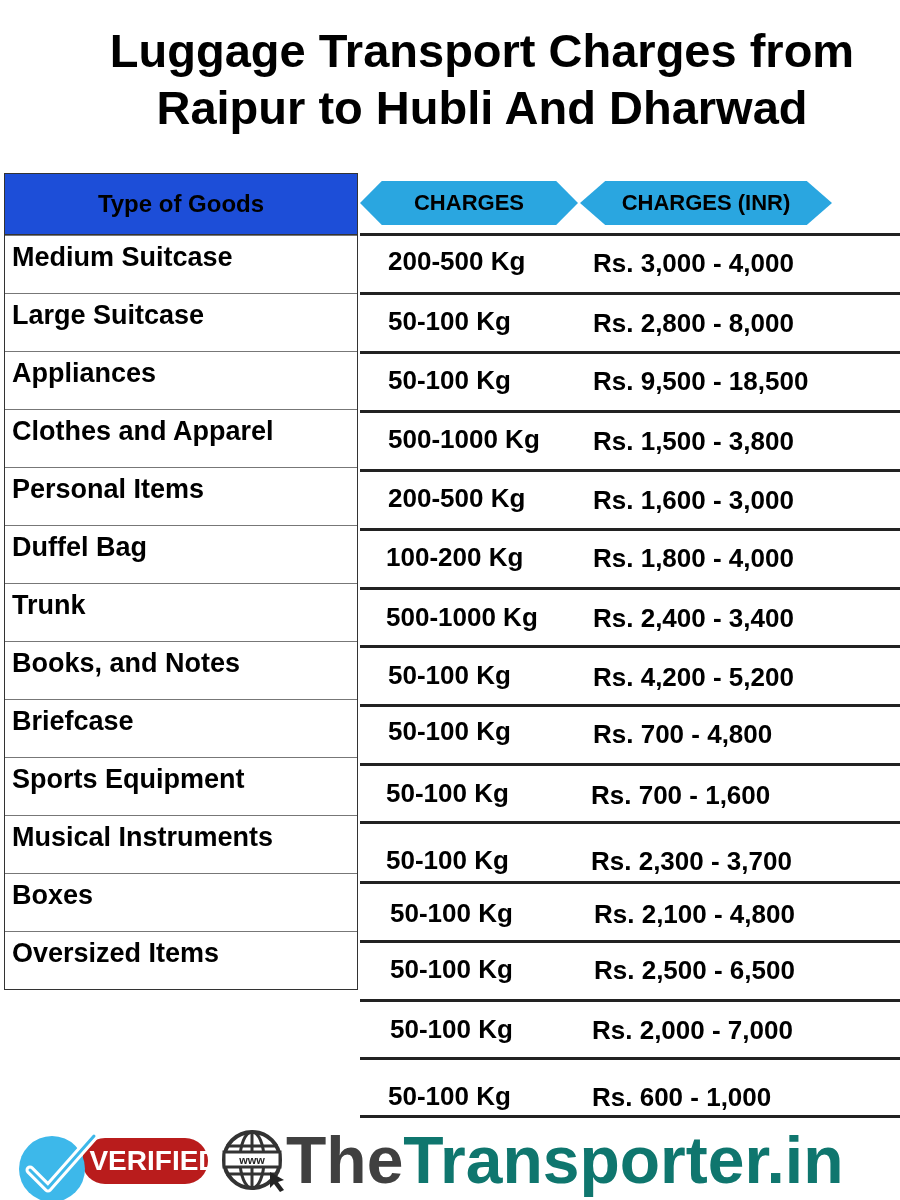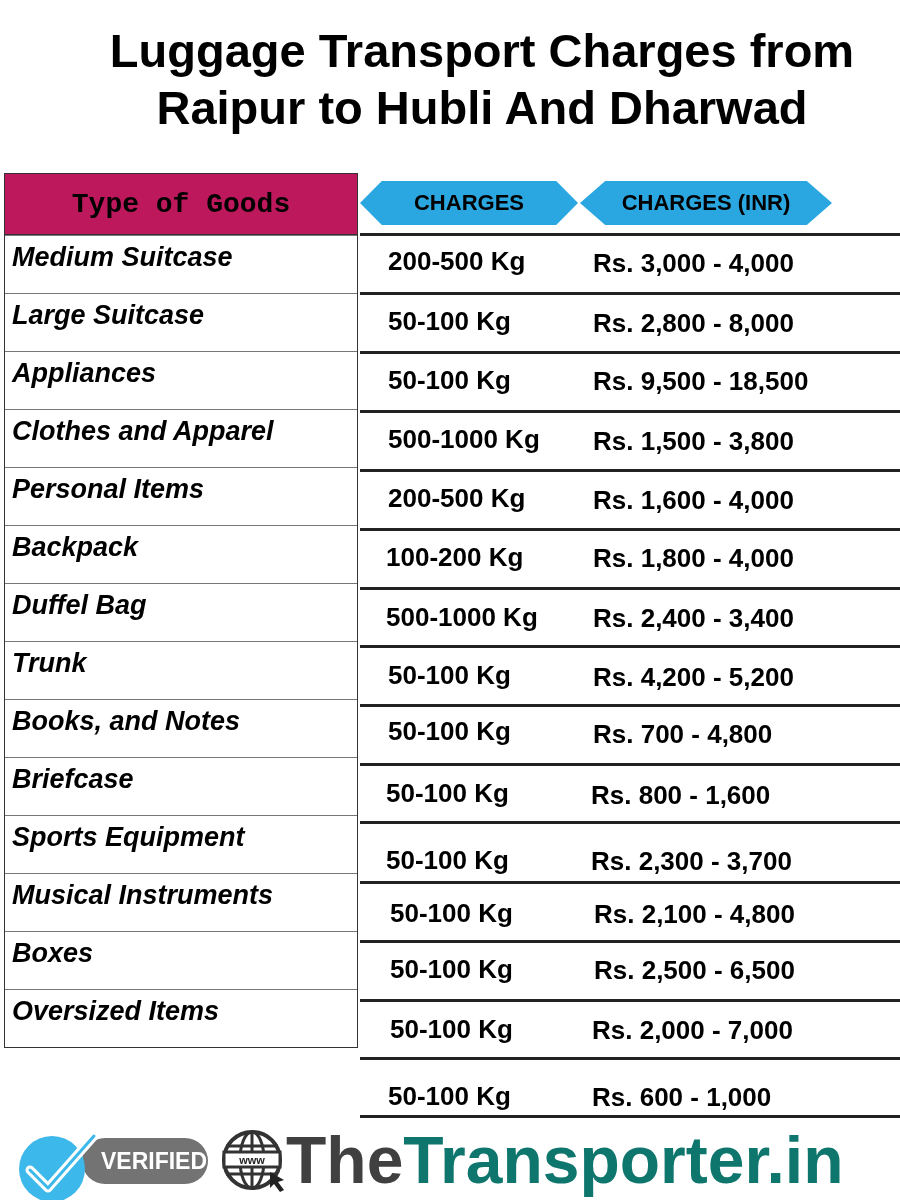--- a/index.html
+++ b/index.html
@@ -1,50 +1,49 @@
 <!DOCTYPE html>
 <html><head>
 <meta charset="utf-8">
 <style>
   html,body{margin:0;padding:0;background:#fff;}
   body{width:900px;height:1200px;position:relative;overflow:hidden;font-family:"Liberation Sans",sans-serif;color:#000;}
   .title{position:absolute;left:0;top:22px;width:900px;text-align:center;font-weight:bold;font-size:47px;line-height:57px;padding-left:32px;}
   .goods{position:absolute;left:4px;top:173px;width:352px;border:1px solid #333;}
-  .goods .hdr{height:60px;background:#be185d;border-bottom:1px solid #333;display:flex;align-items:center;justify-content:center;font-weight:bold;font-size:28px;font-family:Liberation Mono, monospace;}
-  .goods .cell{height:58px;border-top:1px solid #777;box-sizing:border-box;padding:6px 0 0 7px;font-weight:bold;font-size:27px;font-style:italic;}
+  .goods .hdr{height:60px;background:#1d4ed8;border-bottom:1px solid #333;display:flex;align-items:center;justify-content:center;font-weight:bold;font-size:24px;}
+  .goods .cell{height:58px;border-top:1px solid #777;box-sizing:border-box;padding:6px 0 0 7px;font-weight:bold;font-size:27px;}
   .goods .cell:first-of-type{border-top:none;}
   .hex{position:absolute;top:181px;height:44px;background:#2aa6e0;clip-path:polygon(10% 0,90% 0,100% 50%,90% 100%,10% 100%,0 50%);display:flex;align-items:center;justify-content:center;font-weight:bold;font-size:22px;}
   .hex.w{left:360px;width:218px;}
   .hex.c{left:580px;width:252px;}
   .rline{position:absolute;left:360px;width:540px;height:3px;background:#222;}
   .rtext{position:absolute;font-weight:bold;font-size:26px;white-space:nowrap;}
   .footer{position:absolute;top:1118px;left:0;width:900px;height:82px;}
   .verified{position:absolute;left:16px;top:14px;}
-  .vpill{position:absolute;left:82px;top:20px;width:126px;height:46px;background:#737373;border-radius:23px;color:#fff;font-weight:bold;font-size:23px;display:flex;align-items:center;justify-content:center;padding-left:18px;box-sizing:border-box;}
+  .vpill{position:absolute;left:82px;top:20px;width:126px;height:46px;background:#b91c1c;border-radius:23px;color:#fff;font-weight:bold;font-size:28px;display:flex;align-items:center;justify-content:center;padding-left:18px;box-sizing:border-box;}
   .globe{position:absolute;left:220px;top:10px;}
   .brand{position:absolute;left:286px;top:2px;font-weight:bold;font-size:66px;line-height:80px;white-space:nowrap;}
   .brand .p1{color:#404040;}
   .brand .p2{color:#0f766e;}
 </style>
 </head>
 <body>
 
 <div class="title">
   <div>Luggage Transport Charges from</div>
   <div>Raipur to Hubli And Dharwad</div>
 </div>
 
 <div class="goods">
   <div class="hdr">Type of Goods</div>
   <div class="cell">Medium Suitcase</div>
   <div class="cell">Large Suitcase</div>
   <div class="cell">Appliances</div>
   <div class="cell">Clothes and Apparel</div>
   <div class="cell">Personal Items</div>
-  <div class="cell">Backpack</div>
   <div class="cell">Duffel Bag</div>
   <div class="cell">Trunk</div>
   <div class="cell">Books, and Notes</div>
   <div class="cell">Briefcase</div>
   <div class="cell">Sports Equipment</div>
   <div class="cell">Musical Instruments</div>
   <div class="cell">Boxes</div>
   <div class="cell">Oversized Items</div>
 </div>
 
@@ -70,31 +69,31 @@
 
 <div class="rtext" style="left:388px;top:246px">200-500 Kg</div>
 <div class="rtext" style="left:593px;top:248px">Rs. 3,000 - 4,000</div>
 <div class="rtext" style="left:388px;top:306px">50-100 Kg</div>
 <div class="rtext" style="left:593px;top:308px">Rs. 2,800 - 8,000</div>
 <div class="rtext" style="left:388px;top:365px">50-100 Kg</div>
 <div class="rtext" style="left:593px;top:366px">Rs. 9,500 - 18,500</div>
 <div class="rtext" style="left:388px;top:424px">500-1000 Kg</div>
 <div class="rtext" style="left:593px;top:426px">Rs. 1,500 - 3,800</div>
 <div class="rtext" style="left:388px;top:483px">200-500 Kg</div>
-<div class="rtext" style="left:593px;top:485px">Rs. 1,600 - 4,000</div>
+<div class="rtext" style="left:593px;top:485px">Rs. 1,600 - 3,000</div>
 <div class="rtext" style="left:386px;top:542px">100-200 Kg</div>
 <div class="rtext" style="left:593px;top:543px">Rs. 1,800 - 4,000</div>
 <div class="rtext" style="left:386px;top:602px">500-1000 Kg</div>
 <div class="rtext" style="left:593px;top:603px">Rs. 2,400 - 3,400</div>
 <div class="rtext" style="left:388px;top:660px">50-100 Kg</div>
 <div class="rtext" style="left:593px;top:662px">Rs. 4,200 - 5,200</div>
 <div class="rtext" style="left:388px;top:716px">50-100 Kg</div>
 <div class="rtext" style="left:593px;top:719px">Rs. 700 - 4,800</div>
 <div class="rtext" style="left:386px;top:778px">50-100 Kg</div>
-<div class="rtext" style="left:591px;top:780px">Rs. 800 - 1,600</div>
+<div class="rtext" style="left:591px;top:780px">Rs. 700 - 1,600</div>
 <div class="rtext" style="left:386px;top:845px">50-100 Kg</div>
 <div class="rtext" style="left:591px;top:846px">Rs. 2,300 - 3,700</div>
 <div class="rtext" style="left:390px;top:898px">50-100 Kg</div>
 <div class="rtext" style="left:594px;top:899px">Rs. 2,100 - 4,800</div>
 <div class="rtext" style="left:390px;top:954px">50-100 Kg</div>
 <div class="rtext" style="left:594px;top:955px">Rs. 2,500 - 6,500</div>
 <div class="rtext" style="left:390px;top:1014px">50-100 Kg</div>
 <div class="rtext" style="left:592px;top:1015px">Rs. 2,000 - 7,000</div>
 <div class="rtext" style="left:388px;top:1081px">50-100 Kg</div>
 <div class="rtext" style="left:592px;top:1082px">Rs. 600 - 1,000</div>

